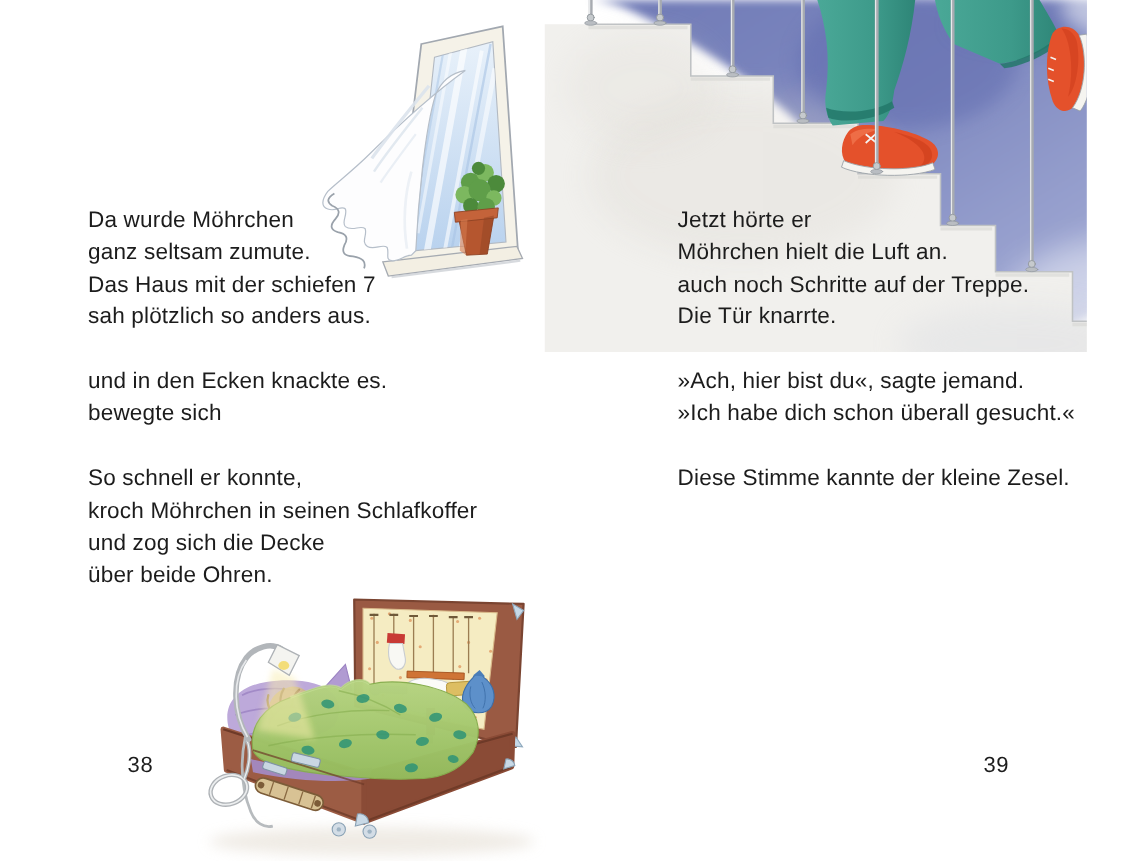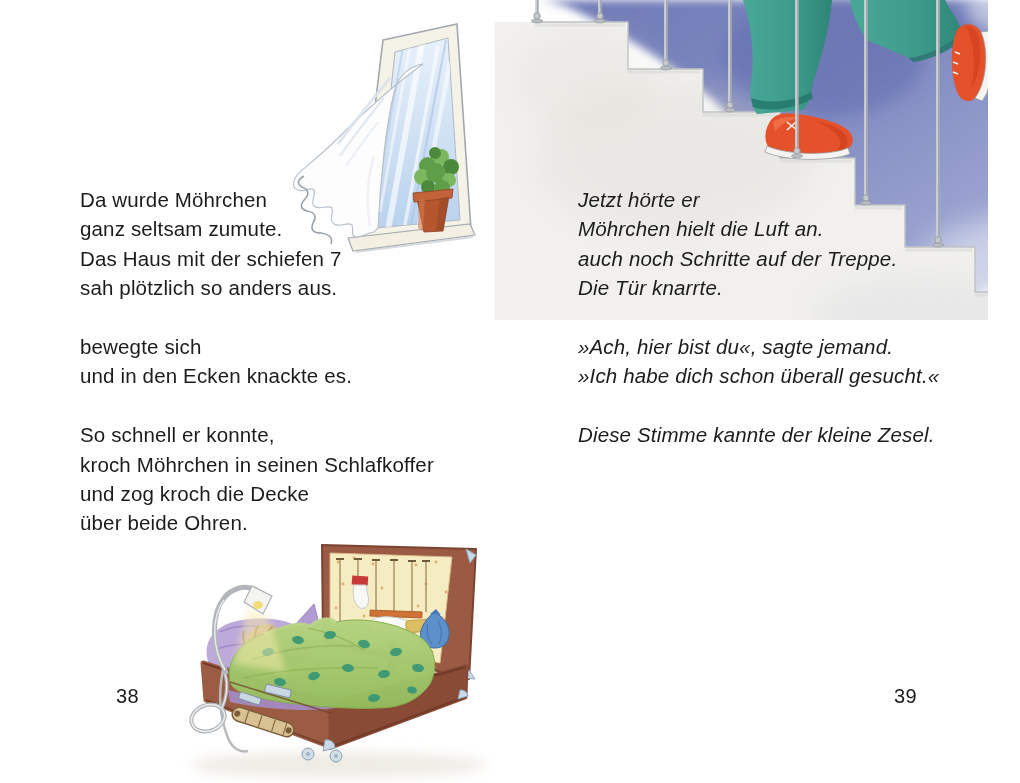--- a/index.html
+++ b/index.html
@@ -2,21 +2,21 @@
 <html><head>
 <meta charset="utf-8">
 <style>
   html,body{margin:0;padding:0;background:#ffffff;}
   .spread{
     position:relative;width:988px;height:783px;background:#ffffff;overflow:hidden;
     font-family:"Liberation Sans",sans-serif;color:#1c1c1c;
   }
   .textcol{position:absolute;top:185px;font-size:20.5px;line-height:29.4px;letter-spacing:.15px;}
   .textcol.left{left:80px;}
-  .textcol.right{left:578px;font-style:italic;}
+  .textcol.right{left:616px;}
   .textcol p{margin:0 0 29.4px 0;}
   .ln{display:block;white-space:nowrap;}
   .pageno{position:absolute;top:685px;font-size:20px;letter-spacing:.5px;}
   .pageno.l{left:80px;margin-left:36px;}
   .pageno.r{left:894px;}
   .illu{position:absolute;}
   #windowIllu{left:278px;top:6px;}
   #stairsIllu{left:495px;top:0px;}
   #suitcaseIllu{left:168px;top:532px;}
 </style>
@@ -343,27 +343,27 @@
   </svg>
 
   <div class="textcol left">
     <p>
       <span class="ln">Da wurde Möhrchen</span>
       <span class="ln">ganz seltsam zumute.</span>
       <span class="ln">Das Haus mit der schiefen 7</span>
       <span class="ln">sah plötzlich so anders aus.</span>
     </p>
     <p>
+      <span class="ln">und in den Ecken knackte es.</span>
       <span class="ln">bewegte sich</span>
-      <span class="ln">und in den Ecken knackte es.</span>
     </p>
     <p>
       <span class="ln">So schnell er konnte,</span>
       <span class="ln">kroch Möhrchen in seinen Schlafkoffer</span>
-      <span class="ln">und zog kroch die Decke</span>
+      <span class="ln">und zog sich die Decke</span>
       <span class="ln">über beide Ohren.</span>
     </p>
   </div>
 
   <div class="textcol right">
     <p>
       <span class="ln">Jetzt hörte er</span>
       <span class="ln">Möhrchen hielt die Luft an.</span>
       <span class="ln">auch noch Schritte auf der Treppe.</span>
       <span class="ln">Die Tür knarrte.</span>

